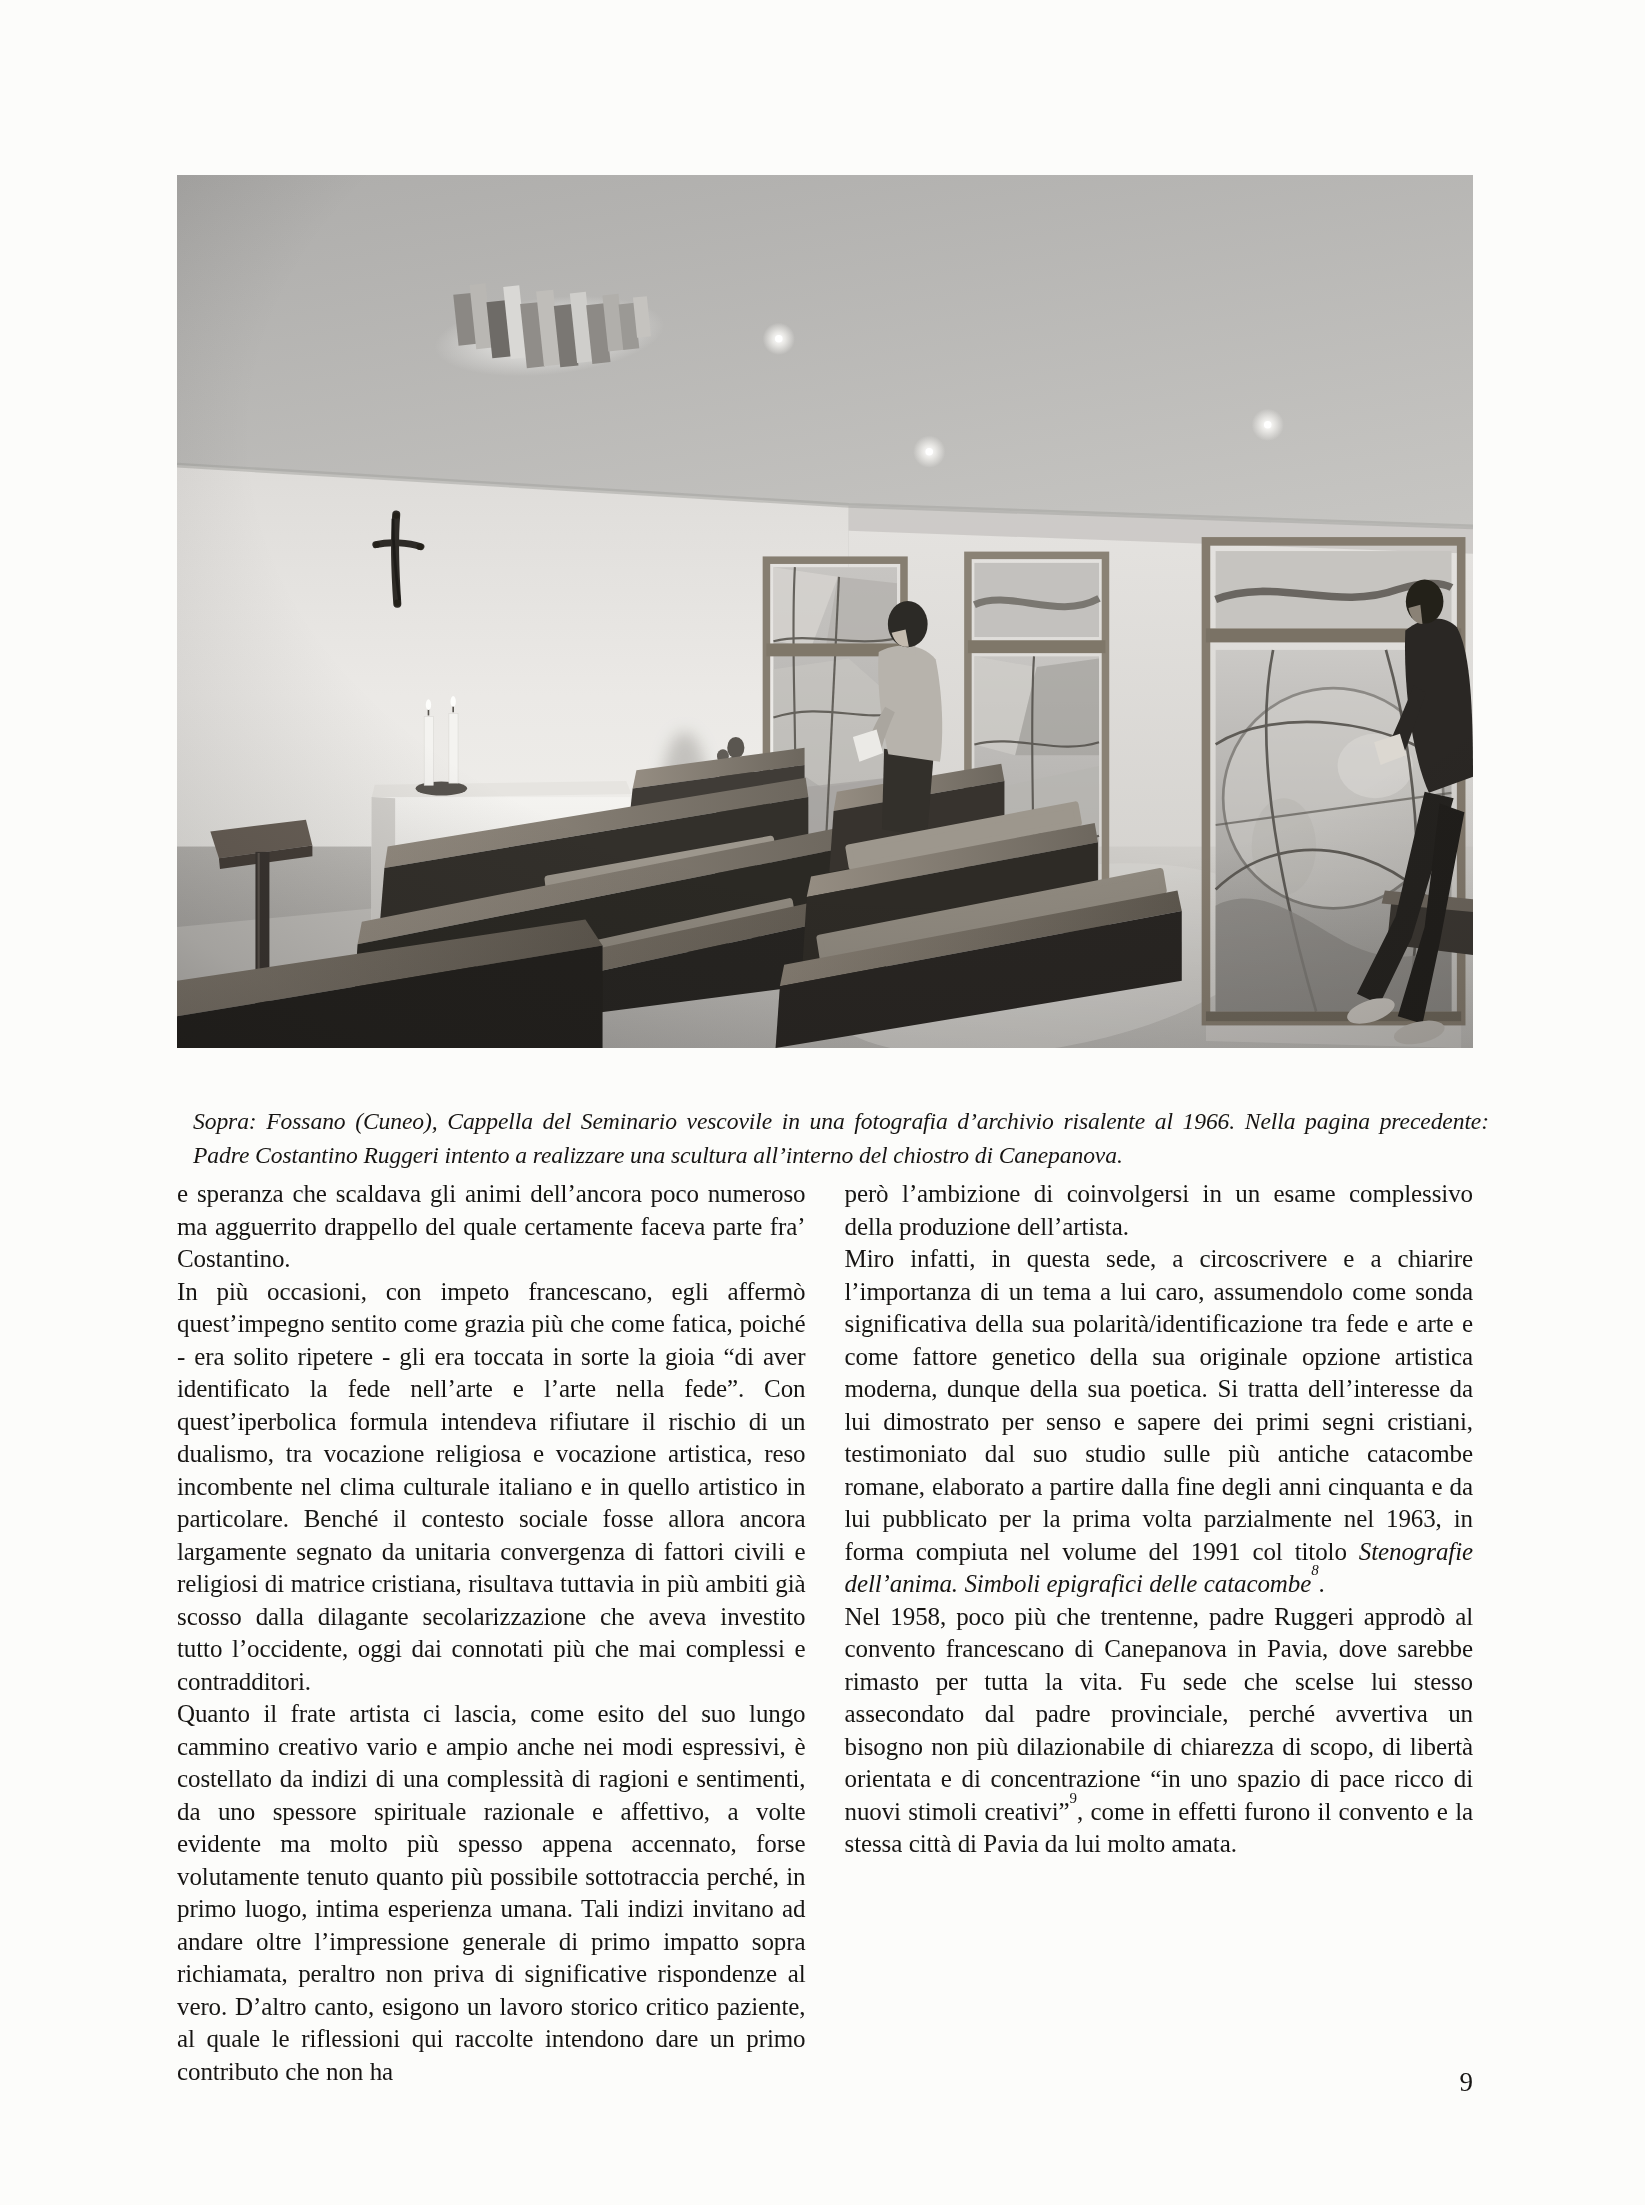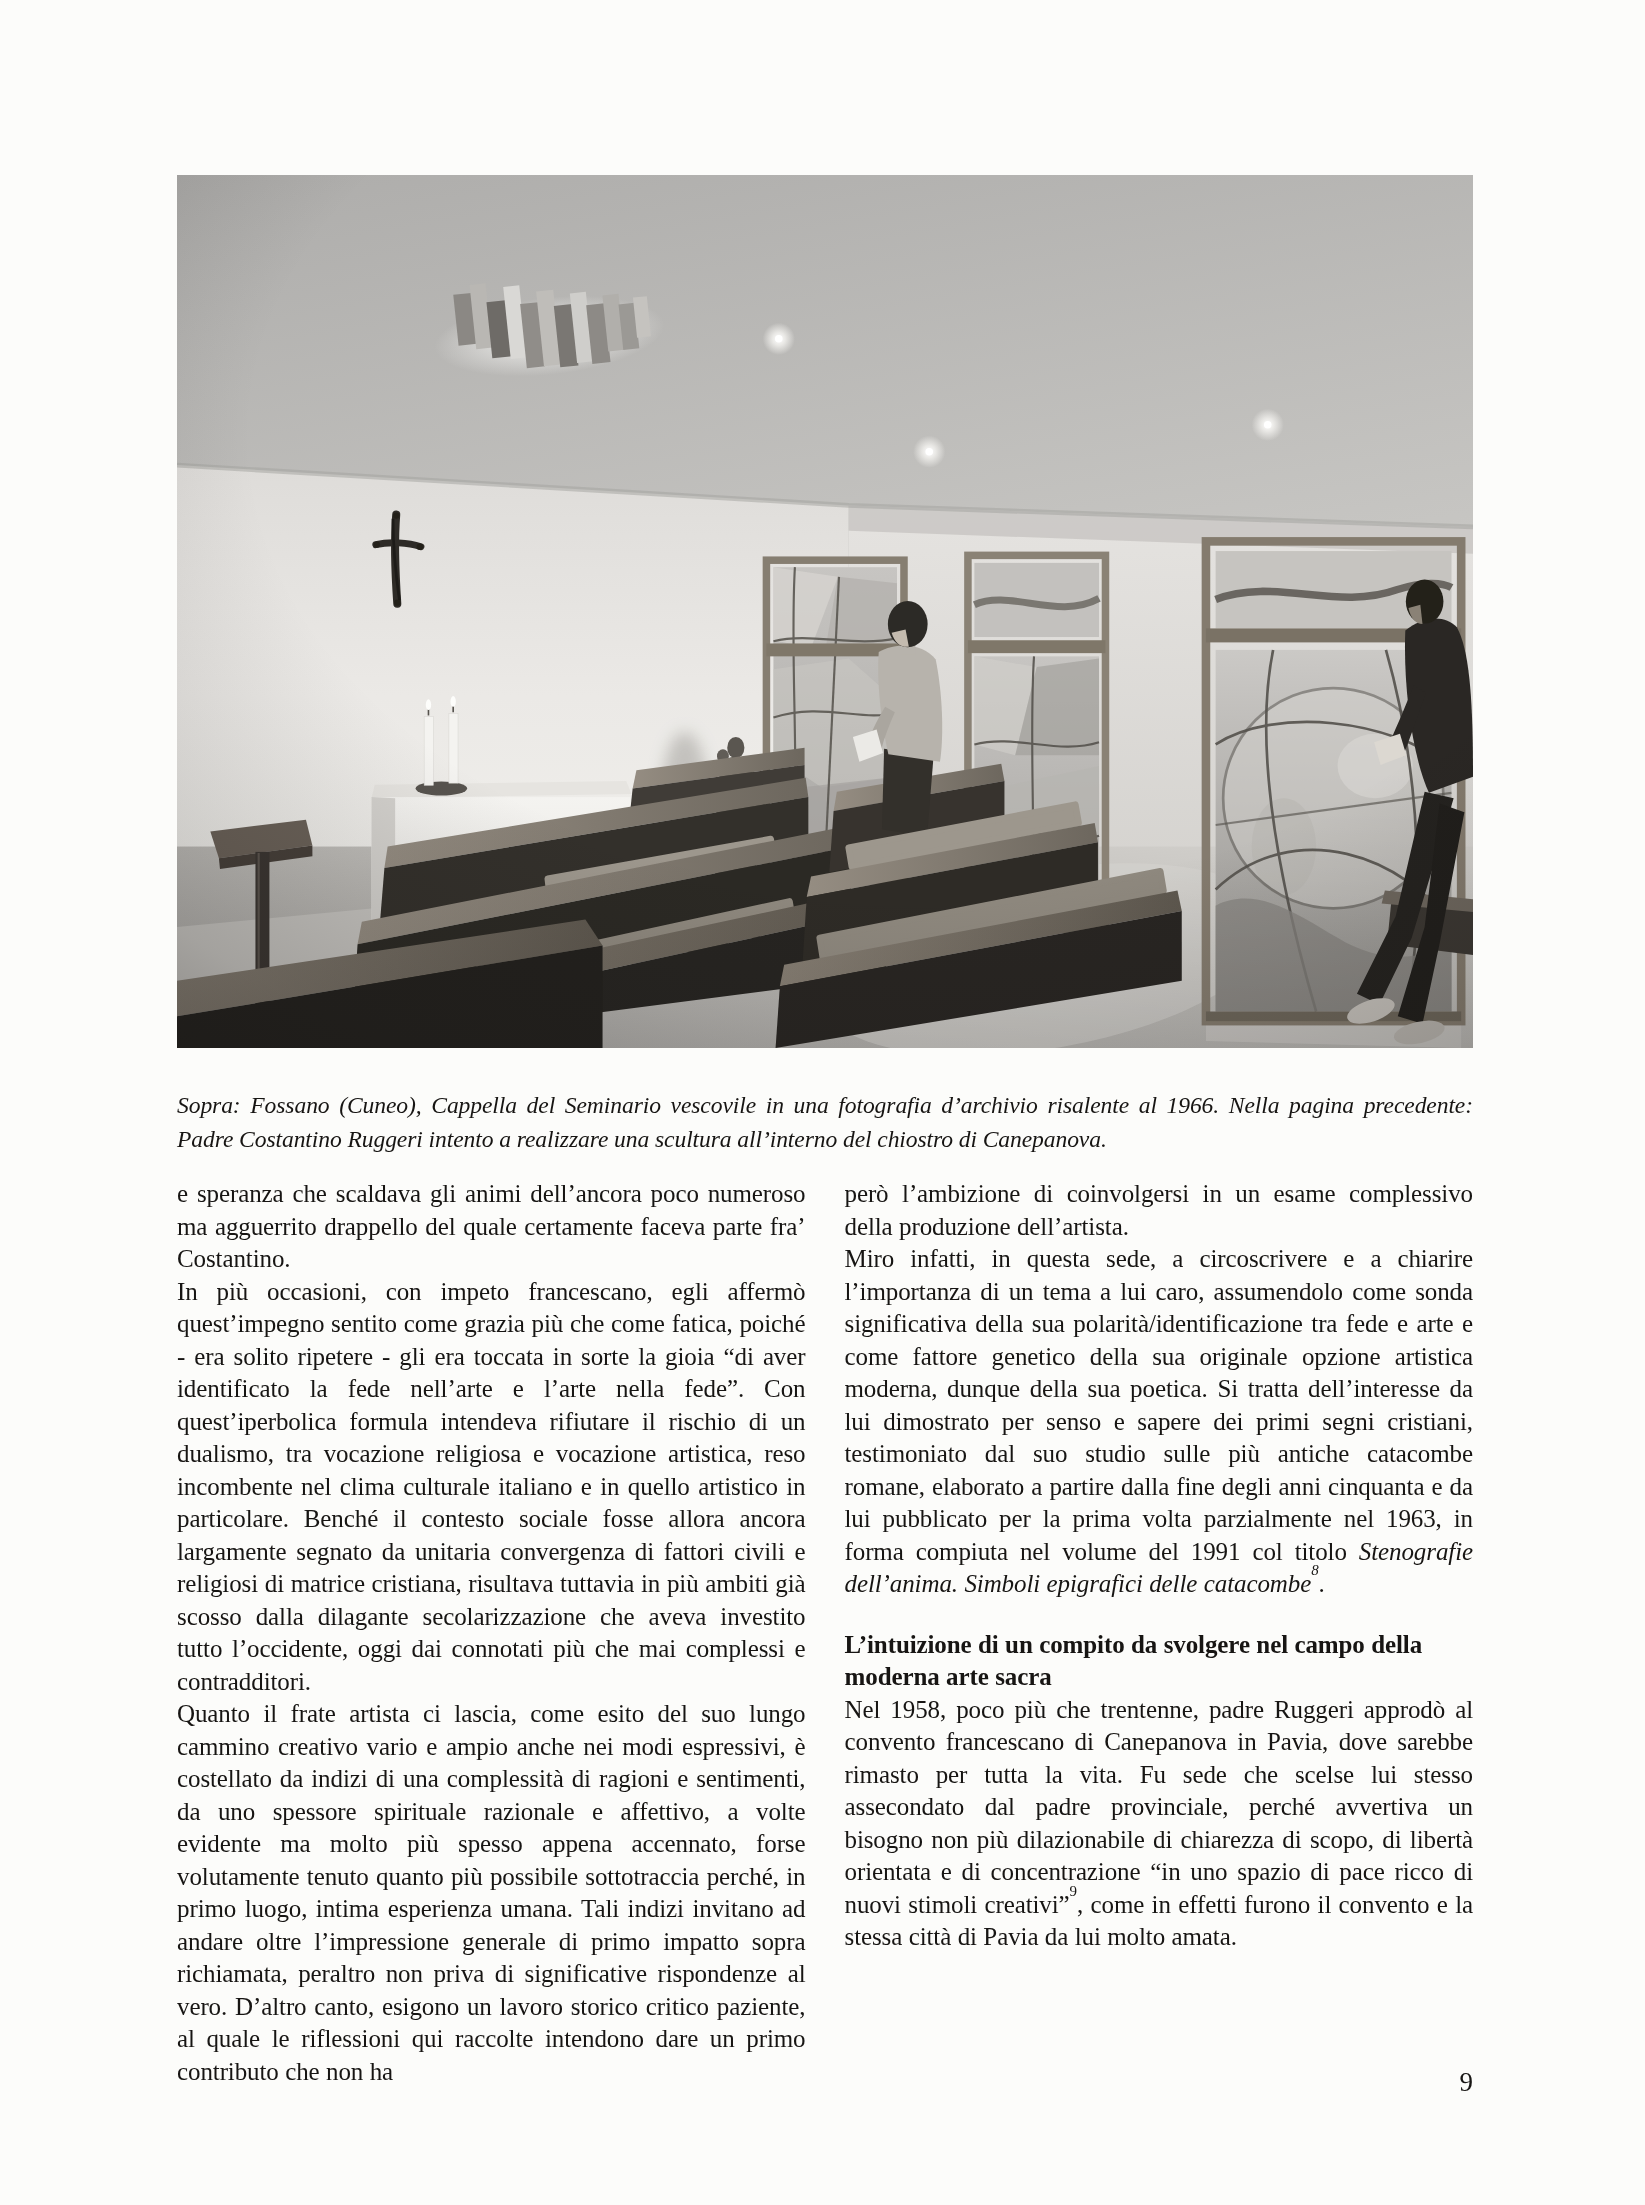--- a/index.html
+++ b/index.html
@@ -5,21 +5,21 @@
   html,body{margin:0;padding:0;}
   body{
     width:1645px;height:2205px;position:relative;
     background:#fcfcfa;color:#171513;
     font-family:"Liberation Serif","DejaVu Serif",serif;
   }
   .page{position:absolute;inset:0;}
   figure.photo{position:absolute;left:177px;top:175px;width:1296px;height:873px;margin:0;}
   figure.photo svg{display:block;width:100%;height:100%;}
   .caption{
-    position:absolute;left:177px;top:1088px;width:1296px;margin:0;
+    position:absolute;left:177px;top:1088px;width:1296px;margin:16px;
     font-style:italic;font-size:23.6px;line-height:34px;text-align:justify;
     letter-spacing:-0.1px;
   }
   .columns{
     position:absolute;left:177px;top:1178px;width:1296px;
     display:flex;gap:39px;
   }
   .col{
     width:629px;font-size:25px;line-height:32.5px;text-align:justify;
     hyphens:auto;-webkit-hyphens:auto;letter-spacing:-0.1px;word-spacing:0.3px;
@@ -315,20 +315,19 @@
 
   <div class="columns">
     <div class="col">
       <p>e speranza che scaldava gli animi dell’ancora poco numeroso ma agguerrito drappello del quale certamente faceva parte fra’ Costantino.</p>
       <p>In più occasioni, con impeto francescano, egli affermò quest’impegno sentito come grazia più che come fatica, poiché - era solito ripetere - gli era toccata in sorte la gioia “di aver identificato la fede nell’arte e l’arte nella fede”. Con quest’iperbolica formula intendeva rifiutare il rischio di un dualismo, tra vocazione religiosa e vocazione artistica, reso incombente nel clima culturale italiano e in quello artistico in particolare. Benché il contesto sociale fosse allora ancora largamente segnato da unitaria convergenza di fattori civili e religiosi di matrice cristiana, risultava tuttavia in più ambiti già scosso dalla dilagante secolarizzazione che aveva investito tutto l’occidente, oggi dai connotati più che mai complessi e contradditori.</p>
       <p>Quanto il frate artista ci lascia, come esito del suo lungo cammino creativo vario e ampio anche nei modi espressivi, è costellato da indizi di una complessità di ragioni e sentimenti, da uno spessore spirituale razionale e affettivo, a volte evidente ma molto più spesso appena accennato, forse volutamente tenuto quanto più possibile sottotraccia perché, in primo luogo, intima esperienza umana. Tali indizi invitano ad andare oltre l’impressione generale di primo impatto sopra richiamata, peraltro non priva di significative rispondenze al vero. D’altro canto, esigono un lavoro storico critico paziente, al quale le riflessioni qui raccolte intendono dare un primo contributo che non ha</p>
     </div>
     <div class="col">
       <p>però l’ambizione di coinvolgersi in un esame complessivo della produzione dell’artista.</p>
       <p><span>Miro infatti, in questa sede, a circoscrivere e a chiarire l’importanza di un tema a lui caro, assumendolo come sonda significativa della sua polarità/identificazione tra fede e arte e come fattore genetico della sua originale opzione artistica moderna, dunque della sua poetica. Si tratta dell’interesse da lui dimostrato per senso e sapere dei primi segni cristiani, testimoniato dal suo studio sulle più antiche catacombe romane, elaborato a partire dalla fine degli anni cinquanta e da lui pubblicato per la prima volta parzialmente nel 1963, in forma compiuta nel volume del 1991 col titolo </span><i class="book-title">Stenografie dell’anima. Simboli epigrafici delle catacombe</i><sup class="fn-it">8</sup><span>.</span></p>
-      <h2>L’intuizione di un compito da svolgere nel campo della moderna arte sacra</h2>
       <p><span>Nel 1958, poco più che trentenne, padre Ruggeri approdò al convento francescano di Canepanova in Pavia, dove sarebbe rimasto per tutta la vita. Fu sede che scelse lui stesso assecondato dal padre provinciale, perché avvertiva un bisogno non più dilazionabile di chiarezza di scopo, di libertà orientata e di concentrazione “in uno spazio di pace ricco di nuovi stimoli creativi”</span><sup>9</sup><span>, come in effetti furono il convento e la stessa città di Pavia da lui molto amata.</span></p>
     </div>
   </div>
 
   <div class="pagenum">9</div>
 </div>
 
 
 </body></html>

